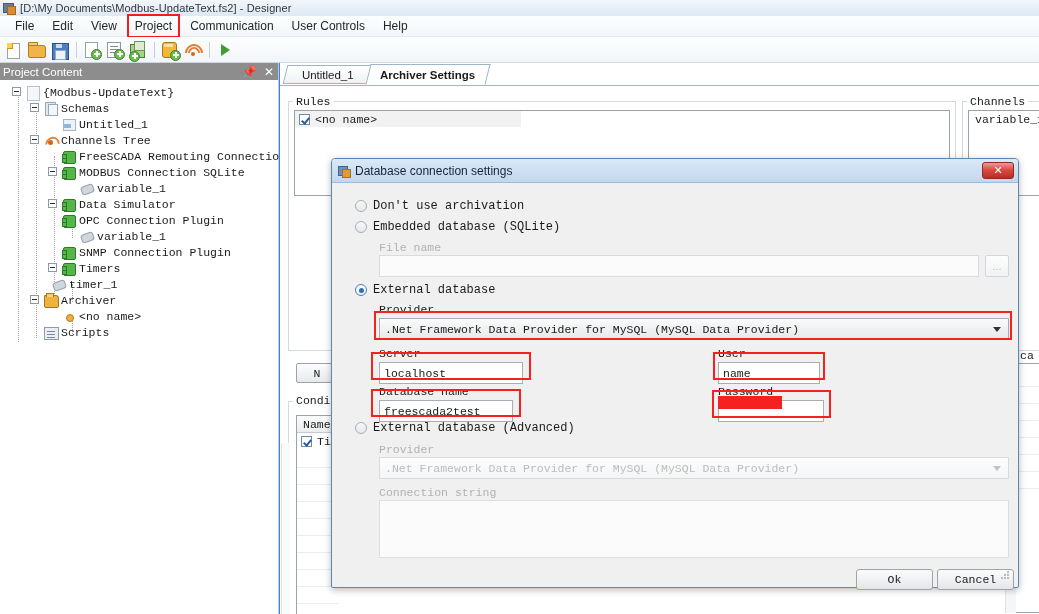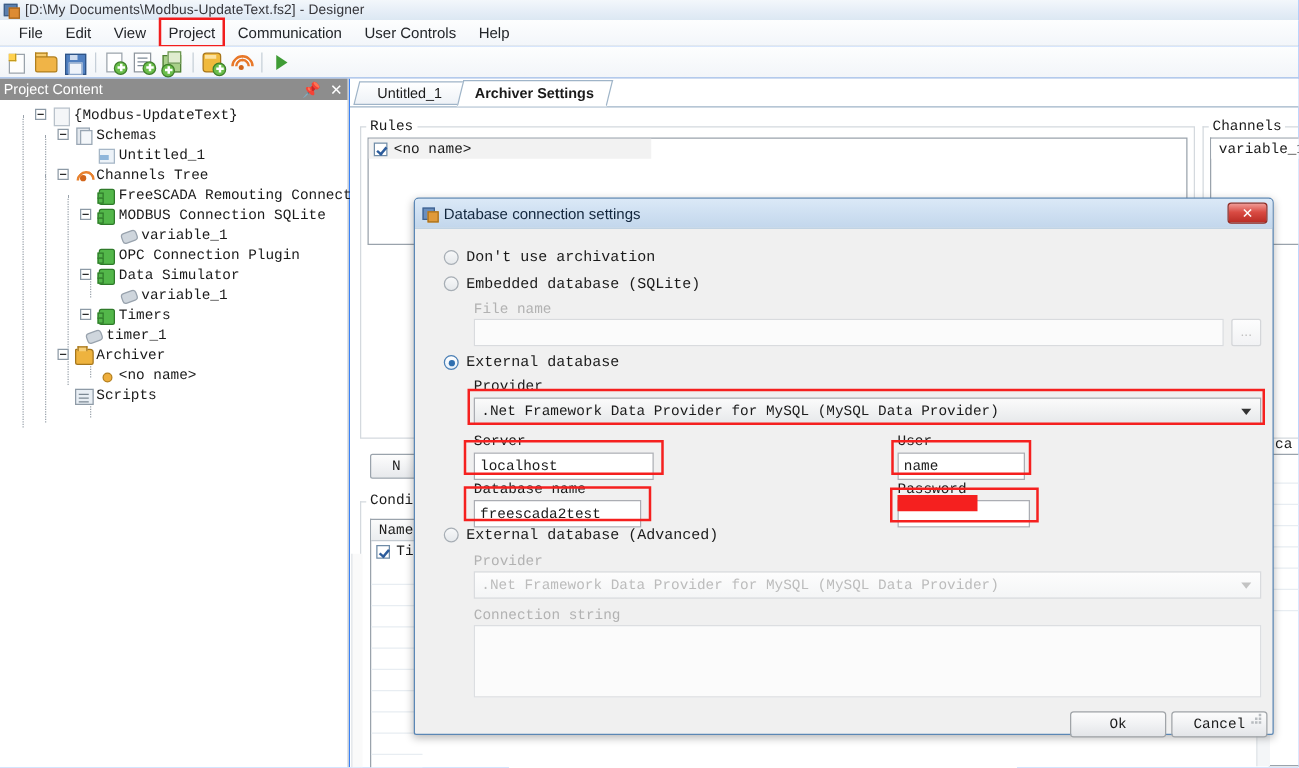--- a/index.html
+++ b/index.html
@@ -118,21 +118,20 @@
     font-size: 12px; color: #ffffff; margin-left: 7px; line-height: 1;
     font-family: "DejaVu Sans", sans-serif;
   }
   .tree {
     position: relative; padding: 4px 0 0 0; font-family: "Liberation Mono", monospace;
     font-size: 11.5px; color: #1a1a1a;
   }
   .tn {
     position: relative; height: 16px; display: flex; align-items: center;
     white-space: nowrap;
-    margin-left: 16px;
   }
   .tn .exp {
     position: absolute; width: 9px; height: 9px; border: 1px solid #8d9aa6;
     background: #fff; box-sizing: border-box;
   }
   .tn .exp::before {
     content: ""; position: absolute; left: 1px; top: 3px; width: 5px; height: 1px; background: #2b2b2b;
   }
   .tn .lbl { white-space: nowrap; }
   .tn .ic { width: 14px; height: 13px; position: relative; flex: none; margin-right: 3px; }
@@ -484,41 +483,47 @@
       </div>
 
       <div class="tn" style="padding-left:80px">
         <span class="ic">
             <i class="ic-var"></i>
           </span>
         <span class="lbl">variable_1</span>
       </div>
 
       <div class="tn" style="padding-left:62px">
+        <span class="exp" style="left:48px;top:3px"></span>
         <span class="ic">
             <i class="ic-plug"></i>
           </span>
+        <span class="lbl">Data Simulator</span>
+      </div>
+
+      <div class="tn" style="padding-left:62px">
+        <span class="ic">
+            <i class="ic-plug"></i>
+          </span>
         <span class="lbl">OPC Connection Plugin</span>
       </div>
 
+      <div class="tn" style="padding-left:80px">
+        <span class="ic">
+            <i class="ic-var"></i>
+          </span>
+        <span class="lbl">variable_1</span>
+      </div>
+
       <div class="tn" style="padding-left:62px">
-        <span class="exp" style="left:48px;top:3px"></span>
         <span class="ic">
             <i class="ic-plug"></i>
           </span>
-        <span class="lbl">Data Simulator</span>
-      </div>
-
-      <div class="tn" style="padding-left:80px">
-        <span class="ic">
-            <i class="ic-var"></i>
-          </span>
-        <span class="lbl">variable_1</span>
-      </div>
-
+        <span class="lbl">SNMP Connection Plugin</span>
+      </div>
 
       <div class="tn" style="padding-left:62px">
         <span class="exp" style="left:48px;top:3px"></span>
         <span class="ic">
             <i class="ic-plug"></i>
           </span>
         <span class="lbl">Timers</span>
       </div>
 
       <div class="tn" style="padding-left:52px">

